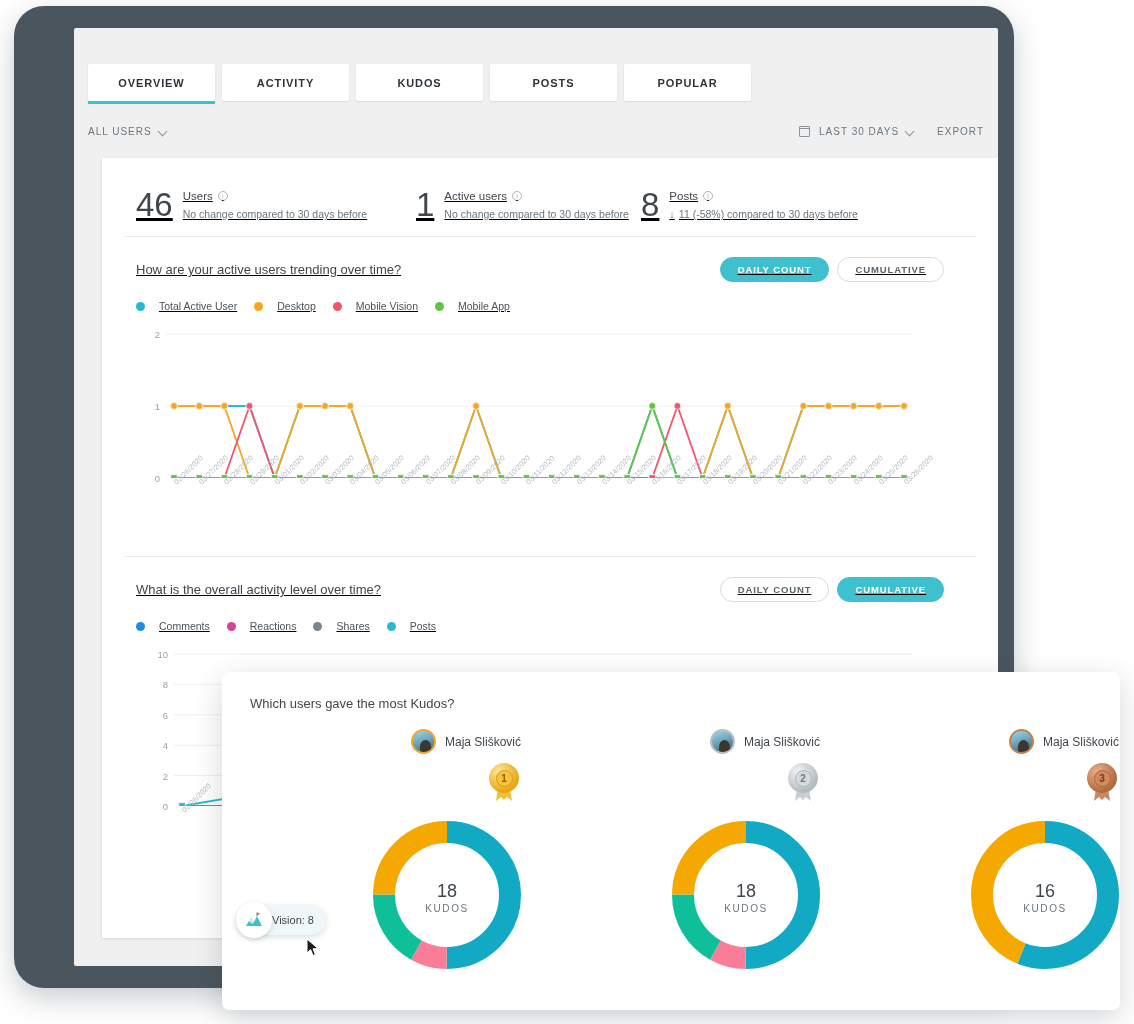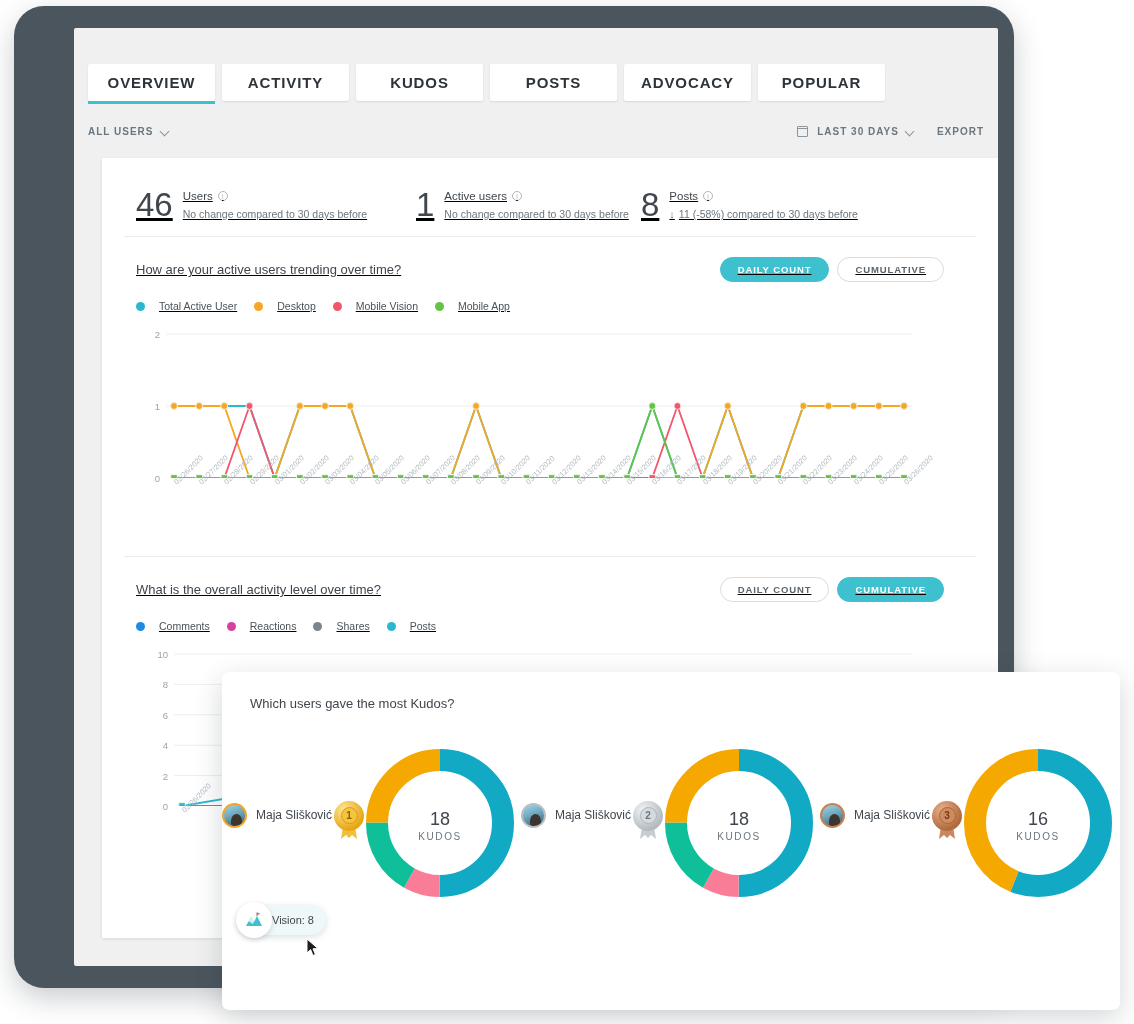--- a/index.html
+++ b/index.html
@@ -25,38 +25,38 @@
     background: #f0f0f0;
     border-radius: 2px;
     overflow: hidden;
   }
 
   
   .tabs { position: absolute; left: 14px; top: 36px; display: flex; gap: 7px; }
   .tab {
     width: 127px; height: 37px; background: #fff;
     display: flex; align-items: center; justify-content: center;
-    font-size: 15px; font-weight: bold; letter-spacing: .9px;
+    font-size: 11px; font-weight: bold; letter-spacing: .9px;
     color: #2d3338; border-radius: 2px;
     box-shadow: 0 1px 2px rgba(0,0,0,.10);
     position: relative; cursor: pointer;
   }
   .tab.active::after {
     content: ""; position: absolute; left: 0; right: 0; bottom: -3px;
     height: 3px; background: #3fc0cf;
   }
 
   
   .filterbar {
     position: absolute; left: 14px; top: 92px; width: 896px; height: 22px;
     display: flex; align-items: center; justify-content: space-between;
   }
   .fb-left, .fb-right { display: flex; align-items: center; gap: 7px; }
   .fb-text {
-    font-size: 10px; font-weight: bold; letter-spacing: 1px; color: #6b767e;
+    font-size: 10px; font-weight: normal; letter-spacing: 1px; color: #6b767e;
     cursor: pointer;
   }
   .chev { width: 8px; height: 8px; position: relative; cursor: pointer; }
   .chev::after {
     content: ""; position: absolute; left: 0; top: 1px;
     width: 6px; height: 6px;
     border-right: 1.4px solid #8b959c; border-bottom: 1.4px solid #8b959c;
     transform: rotate(45deg);
   }
   .cal-icon {
@@ -133,21 +133,21 @@
     width: 898px; height: 338px; background: #fff;
     border-radius: 7px; box-shadow: 0 8px 28px rgba(40,50,60,.20);
     overflow: hidden;
   }
   .ov-head {
     display: flex; align-items: center; justify-content: flex-start;
     padding: 24px 28px 0 28px;
   }
   .ov-title { font-size: 13px; color: #3f464d; }
   .kudos-cols { display: flex; padding-top: 18px; }
-  .kudos-col { width: 299px; display: flex; align-items: center; }
+  .kudos-col { width: 299px; display: flex; flex-direction: column; align-items: flex-end; }
   .user-row { display: flex; align-items: center; gap: 9px; }
   .avatar {
     width: 25px; height: 25px; border-radius: 50%;
     background: linear-gradient(160deg,#9fd6e8 0%, #6fa8bf 45%, #3d5a6b 100%);
     border: 2px solid #f0a62a; position: relative; overflow: hidden;
   }
   .avatar.silver { border-color: #b9bfc3; }
   .avatar.bronze { border-color: #c98050; }
   .avatar::after {
     content: ""; position: absolute; left: 7px; top: 9px;
@@ -208,21 +208,20 @@
 <div id="root">
 
   <div class="bezel">
     <div class="bezel-inner">
 
       <div class="tabs" id="tabbar">
           <div class="tab active">OVERVIEW</div>
           <div class="tab">ACTIVITY</div>
           <div class="tab">KUDOS</div>
           <div class="tab">POSTS</div>
-          <div class="tab">ADVOCACY</div>
           <div class="tab">POPULAR</div>
         </div>
 
       <div class="filterbar">
         <div class="fb-left">
           <span class="fb-text">ALL USERS</span>
           <span class="chev"></span>
         </div>
         <div class="fb-right">
           <span class="cal-icon"></span>

